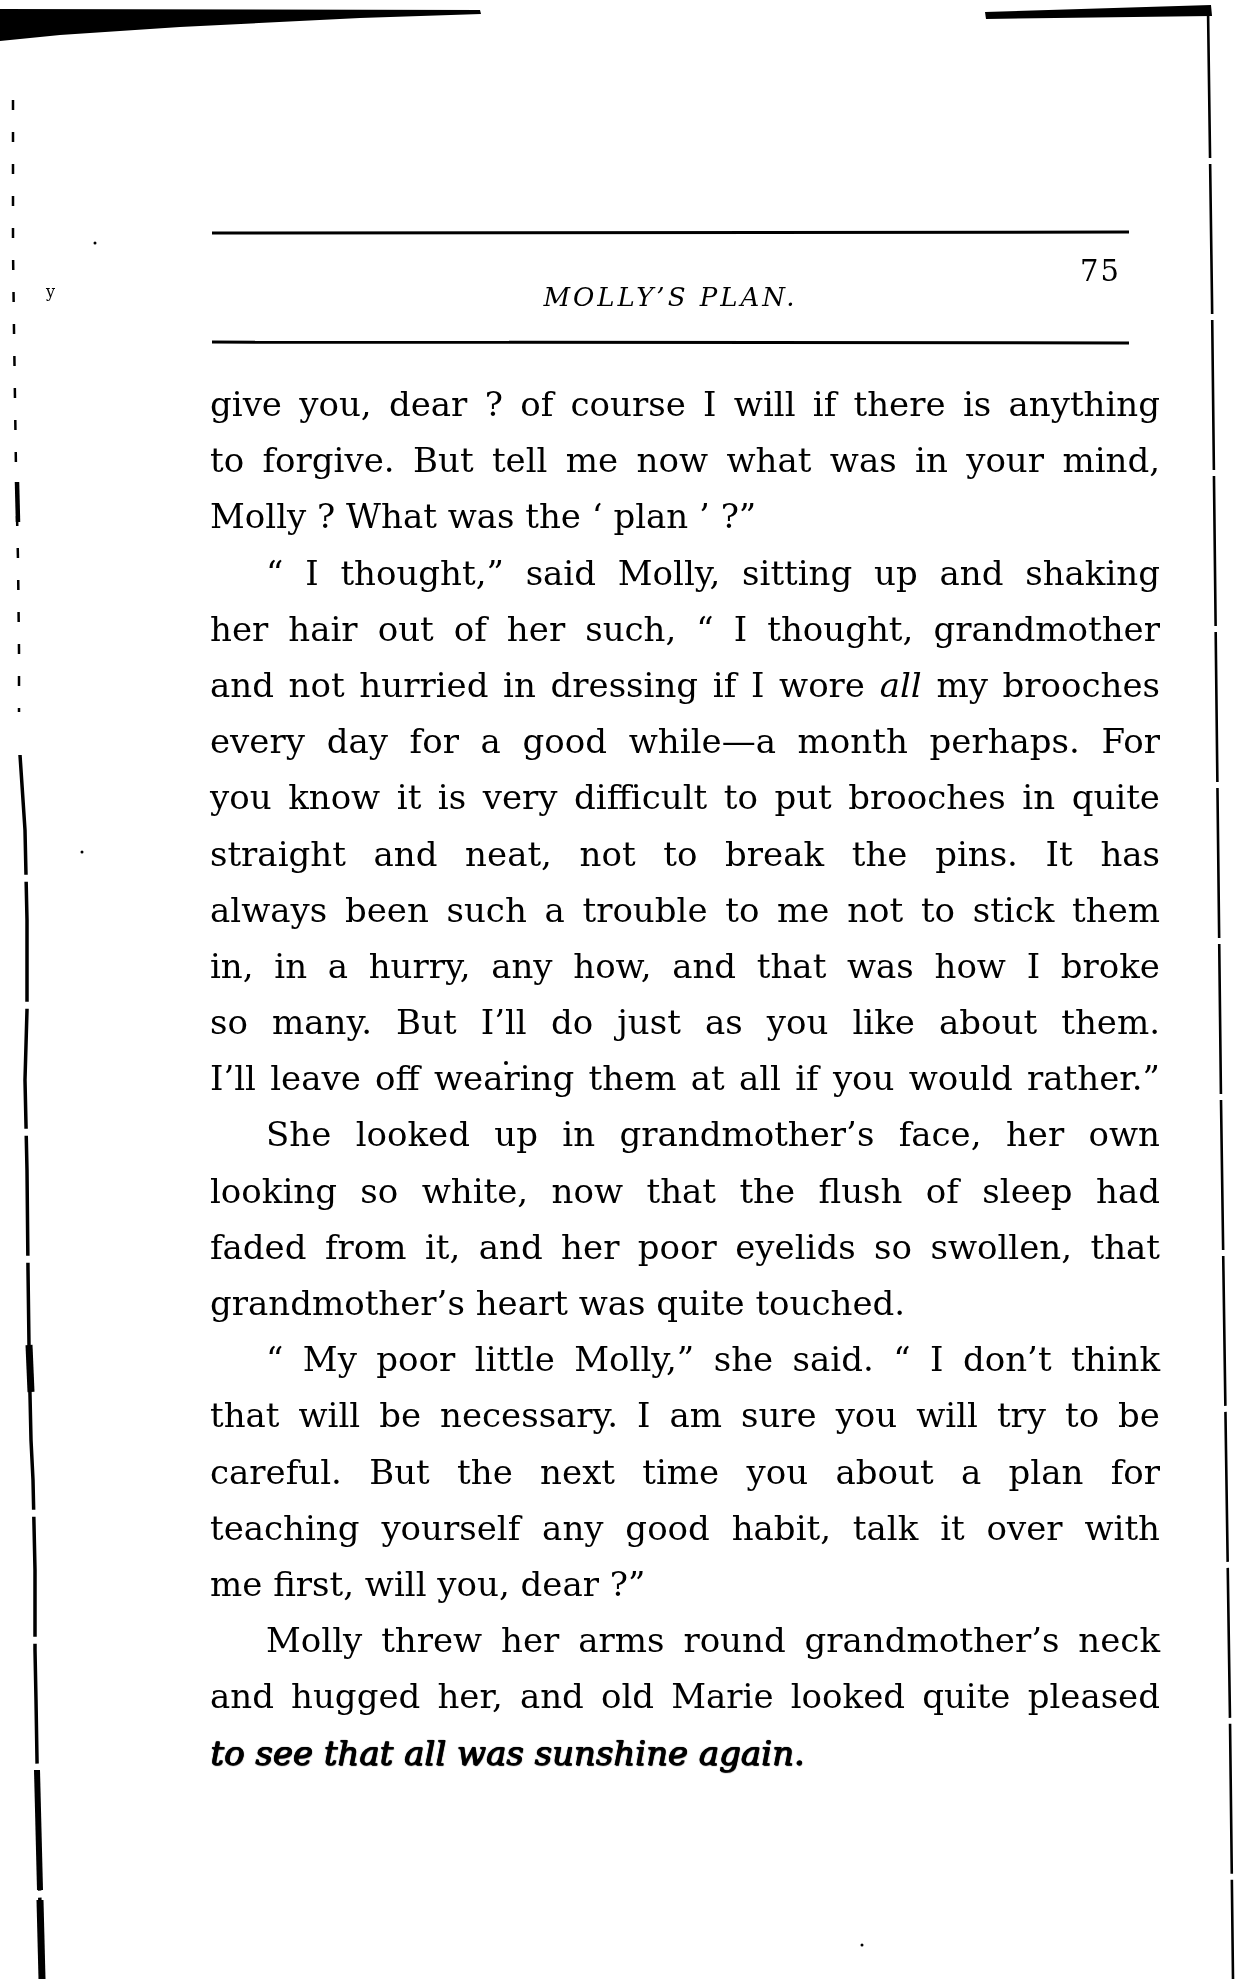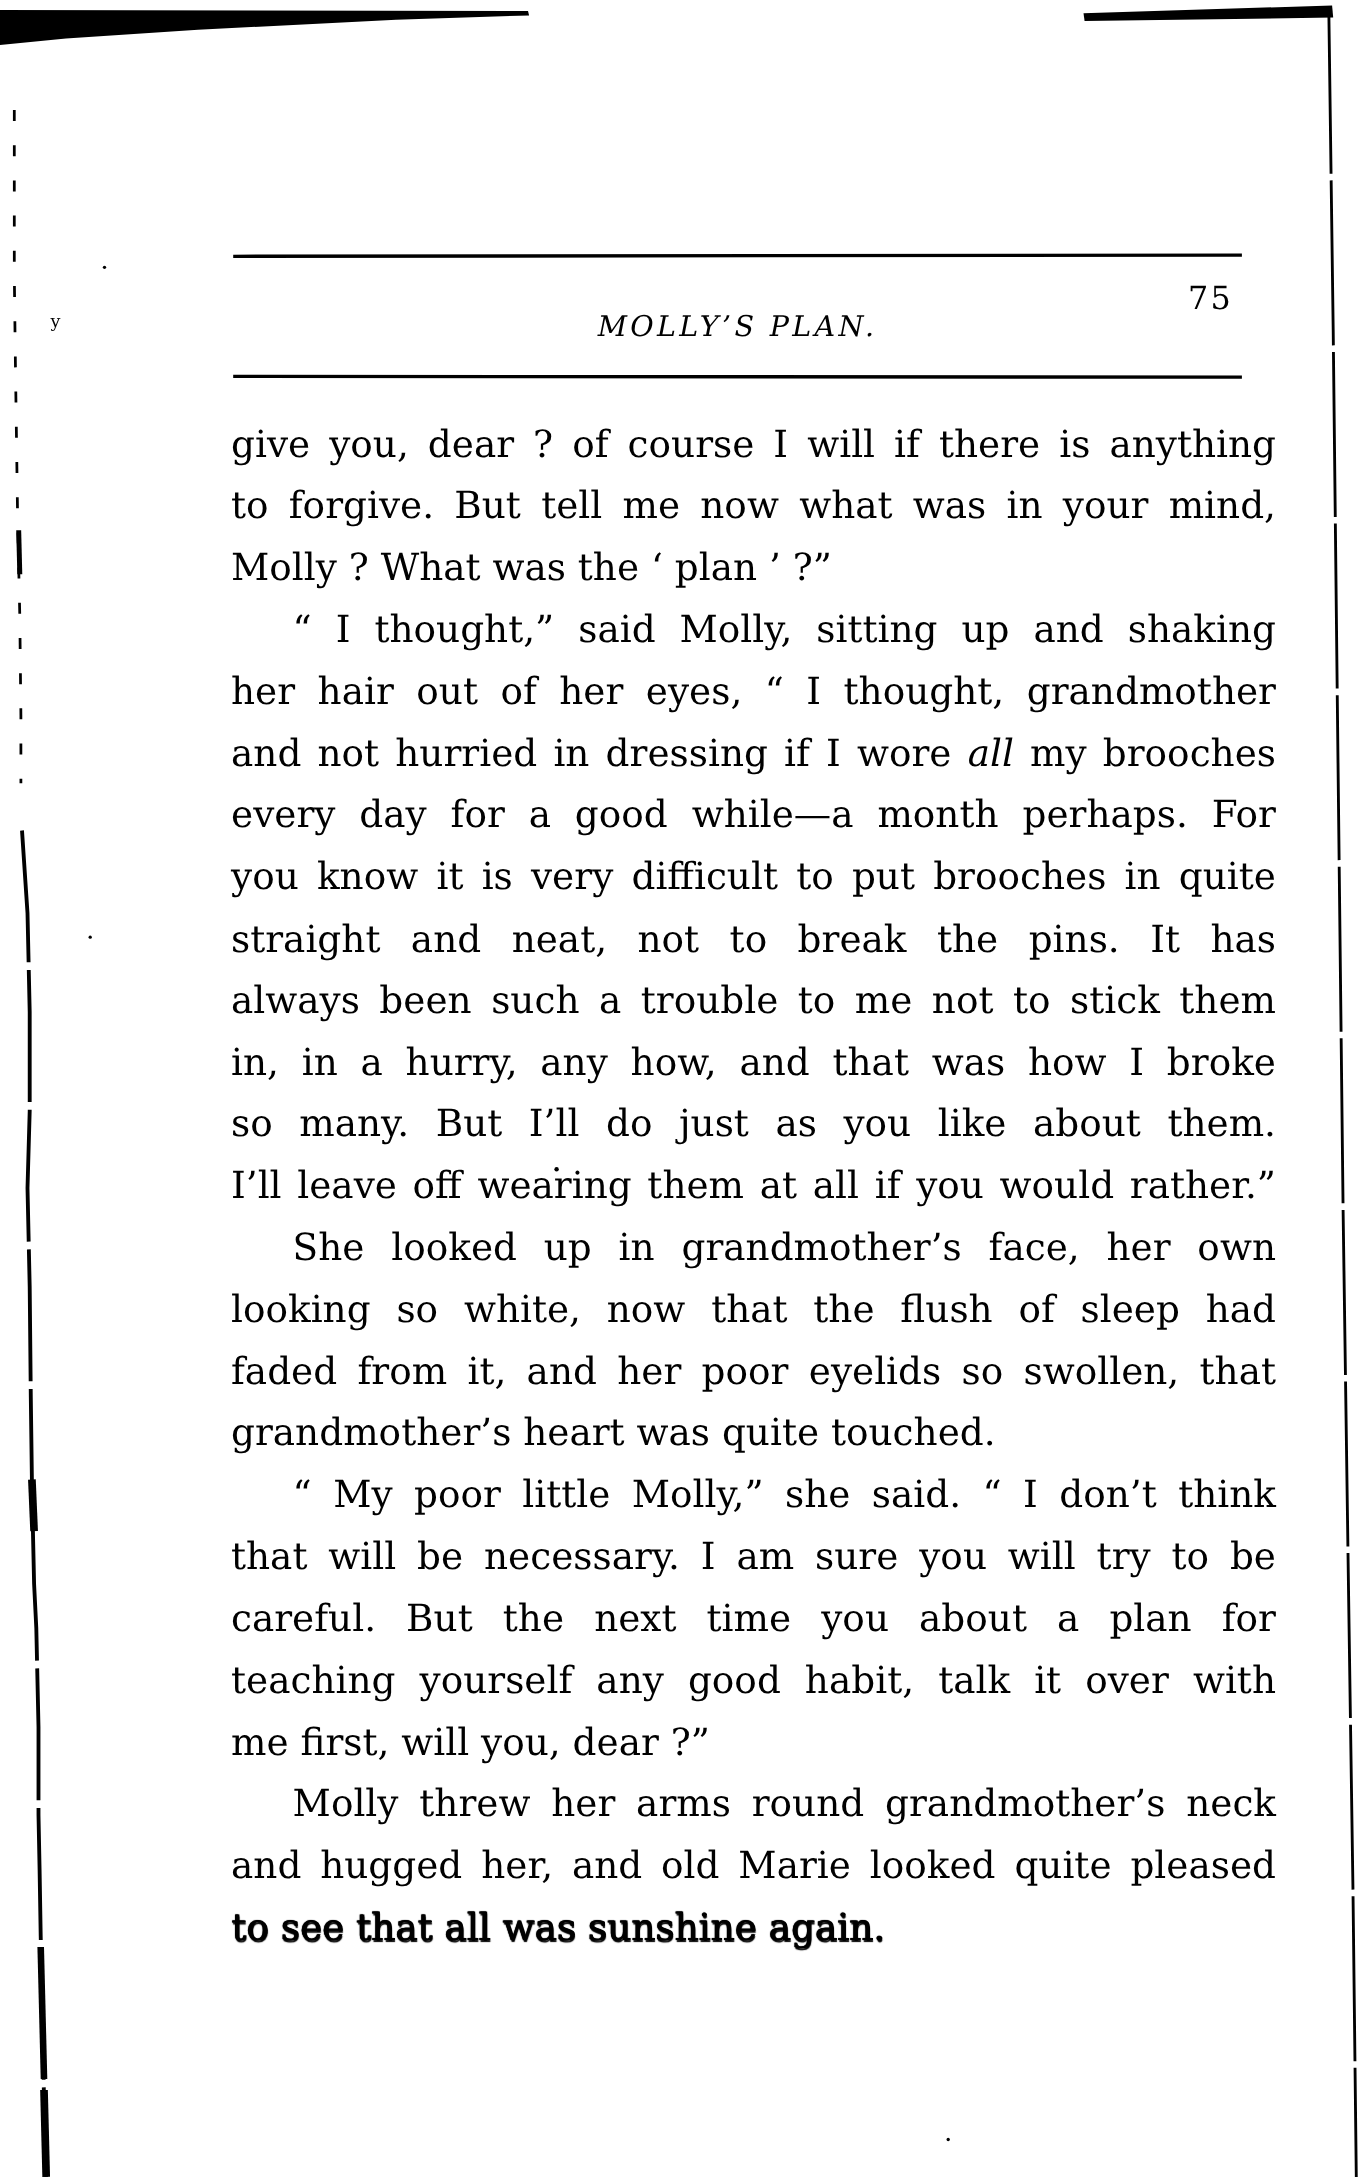--- a/index.html
+++ b/index.html
@@ -25,21 +25,21 @@
     position:absolute;left:210px;top:376px;width:950px;
     font-size:34px;
   }
   .line{
     height:56.2px;line-height:56.2px;
     text-align:justify;text-align-last:justify;
   }
   .line.indent{text-indent:56px;}
   .line.no-just{text-align-last:left;}
   .line .it{font-style:italic;margin-top:28px;}
-  .line.smudged{text-shadow:1px 0 0 #000,0 0 1px #000,1px 1px 1px #000;}
+  .line.smudged{text-shadow:1px 0 0 #000,0 0 1px #000,1px 1px 1px #000;font-style:italic;}
 </style>
 </head>
 <body>
 
 <div class="page">
 
   <svg class="artifacts" width="1243" height="1979" viewBox="0 0 1243 1979" aria-hidden="true">
     <polygon points="0,9 480,10 481,14 360,18 180,27 60,35 0,41" fill="#000"></polygon>
     <polygon points="985,12 1211,5 1212,16 986,19" fill="#000"></polygon>
     <polyline points="1208,8 1212,300 1216,660 1221,1100 1226,1450 1230,1720 1233,1979" fill="none" stroke="#000" stroke-width="2.6" stroke-dasharray="150 6"></polyline>
@@ -65,21 +65,21 @@
 
   <div class="rule rule-bottom"></div>
 
   <span class="margin-mark">y</span>
 
   <div class="body-text">
       <div class="line"><span>give you, dear ? of course I will if there is anything</span></div>
       <div class="line"><span>to forgive.  But tell me now what was in your mind,</span></div>
       <div class="line no-just"><span>Molly ?  What was the ‘ plan ’ ?”</span></div>
       <div class="line indent"><span>“ I thought,” said Molly, sitting up and shaking</span></div>
-      <div class="line"><span>her hair out of her eyes, “ I thought, grandmother</span></div>
+      <div class="line"><span>her hair out of her such, “ I thought, grandmother</span></div>
       <div class="line"><span>and not hurried in dressing if I wore </span><span class="it">all</span><span> my brooches</span></div>
       <div class="line"><span>every day for a good while—a month perhaps.  For</span></div>
       <div class="line"><span>you know it is very difficult to put brooches in quite</span></div>
       <div class="line"><span>straight and neat, not to break the pins.  It has</span></div>
       <div class="line"><span>always been such a trouble to me not to stick them</span></div>
       <div class="line"><span>in, in a hurry, any how, and that was how I broke</span></div>
       <div class="line"><span>so many.  But I’ll do just as you like about them.</span></div>
       <div class="line"><span>I’ll leave off wearing them at all if you would rather.”</span></div>
       <div class="line indent"><span>She looked up in grandmother’s face, her own</span></div>
       <div class="line"><span>looking so white, now that the flush of sleep had</span></div>

